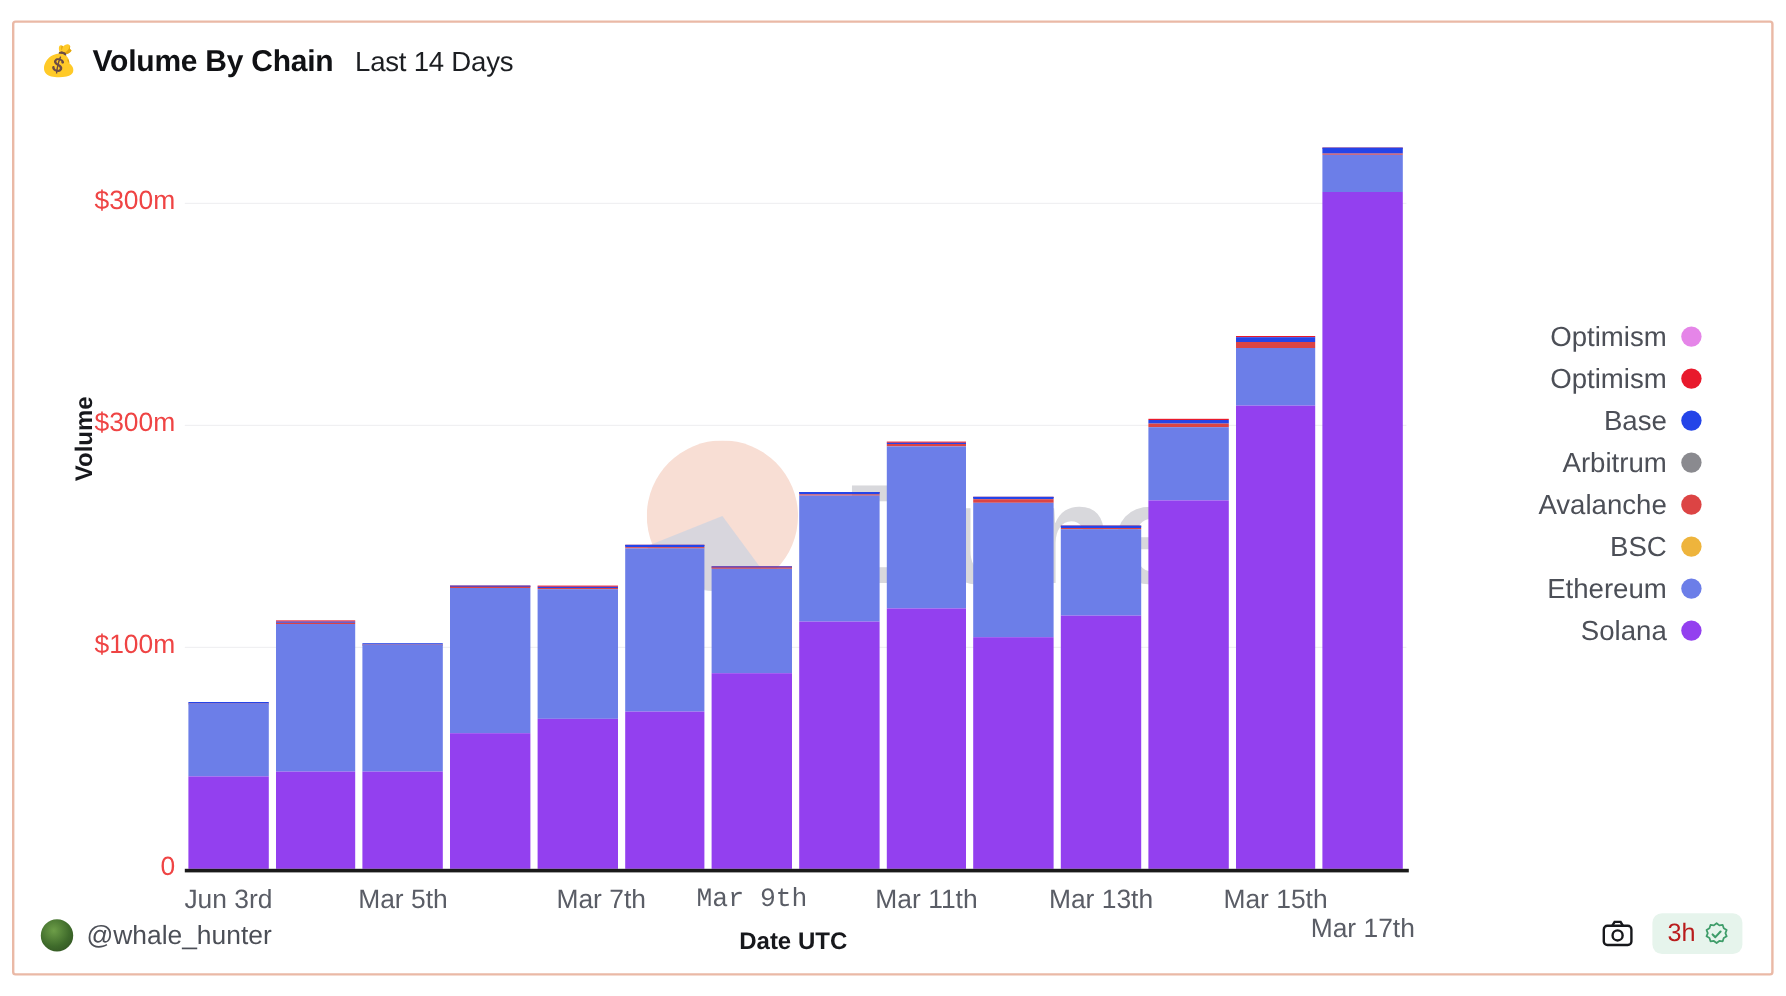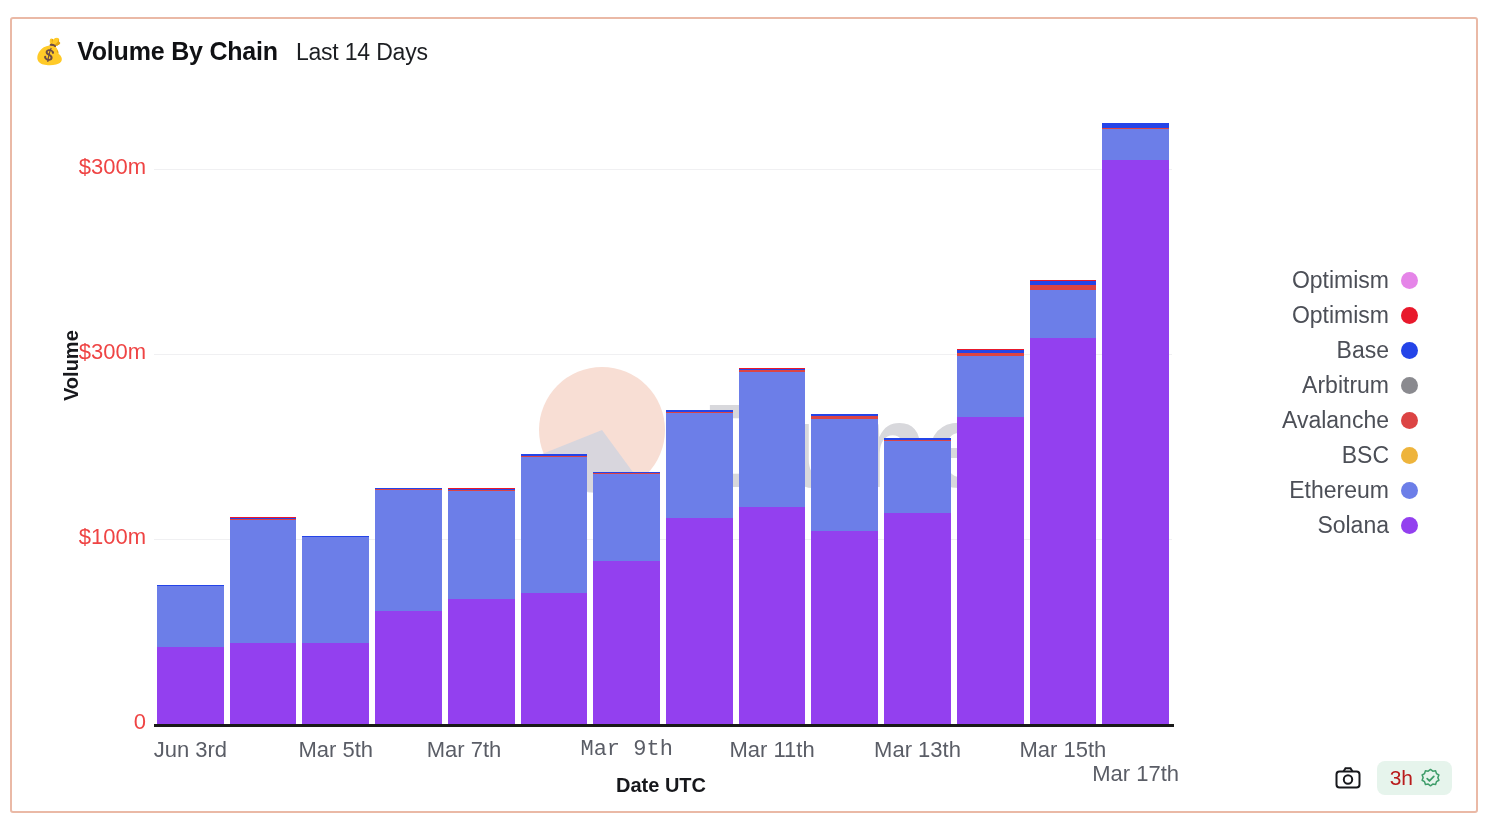--- a/index.html
+++ b/index.html
@@ -278,20 +278,24 @@
       <div class="legend-item">
         <span class="legend-label">Ethereum</span>
         <span class="legend-dot" style="background: rgb(108, 126, 232);"></span>
       </div>
       <div class="legend-item">
         <span class="legend-label">Solana</span>
         <span class="legend-dot" style="background: rgb(147, 64, 239);"></span>
       </div>
     </div>
 
+  <div id="footer-left">
+    <div id="avatar"></div>
+    <span id="handle">@whale_hunter</span>
+  </div>
 
   <div id="footer-right">
     <span id="camera-icon">
       <svg width="26" height="24" viewBox="0 0 26 24" fill="none" stroke="#17181c" stroke-width="2">
         <rect x="1.5" y="5.5" width="23" height="16" rx="3"></rect>
         <path d="M8.5 5.5 L10.5 2.2 L15.5 2.2 L17.5 5.5"></path>
         <circle cx="13" cy="13.5" r="4.2"></circle>
       </svg>
     </span>
     <span id="freshness-badge">
@@ -302,19 +306,19 @@
       </svg>
     </span>
   </div>
 
 <div class="ytick-label" style="top: 690px;">0</div>
     <div class="ytick-label" style="top: 505.152px;">$100m</div>
     <div class="ytick-label" style="top: 320.303px;">$300m</div>
     <div class="ytick-label" style="top: 135.455px;">$300m</div>
     <div class="xtick-label" style="left: 178.357px;">Jun 3rd</div>
     <div class="xtick-label" style="left: 323.786px;">Mar 5th</div>
-    <div class="xtick-label" style="left: 452px; text-align: right;">Mar 7th</div>
+    <div class="xtick-label" style="left: 489px; text-align: right;">Mar 7th</div>
     <div class="xtick-label" style="left: 614.643px; font-family: Liberation Mono, monospace;">Mar 9th</div>
     <div class="xtick-label" style="left: 760.071px;">Mar 11th</div>
     <div class="xtick-label" style="left: 905.5px;">Mar 13th</div>
     <div class="xtick-label" style="left: 1050.93px; text-align: center;">Mar 15th</div>
     <div class="xtick-label" style="left: 1123.64px; margin-top: 24px;">Mar 17th</div>
   </div>
 
 </body></html>

